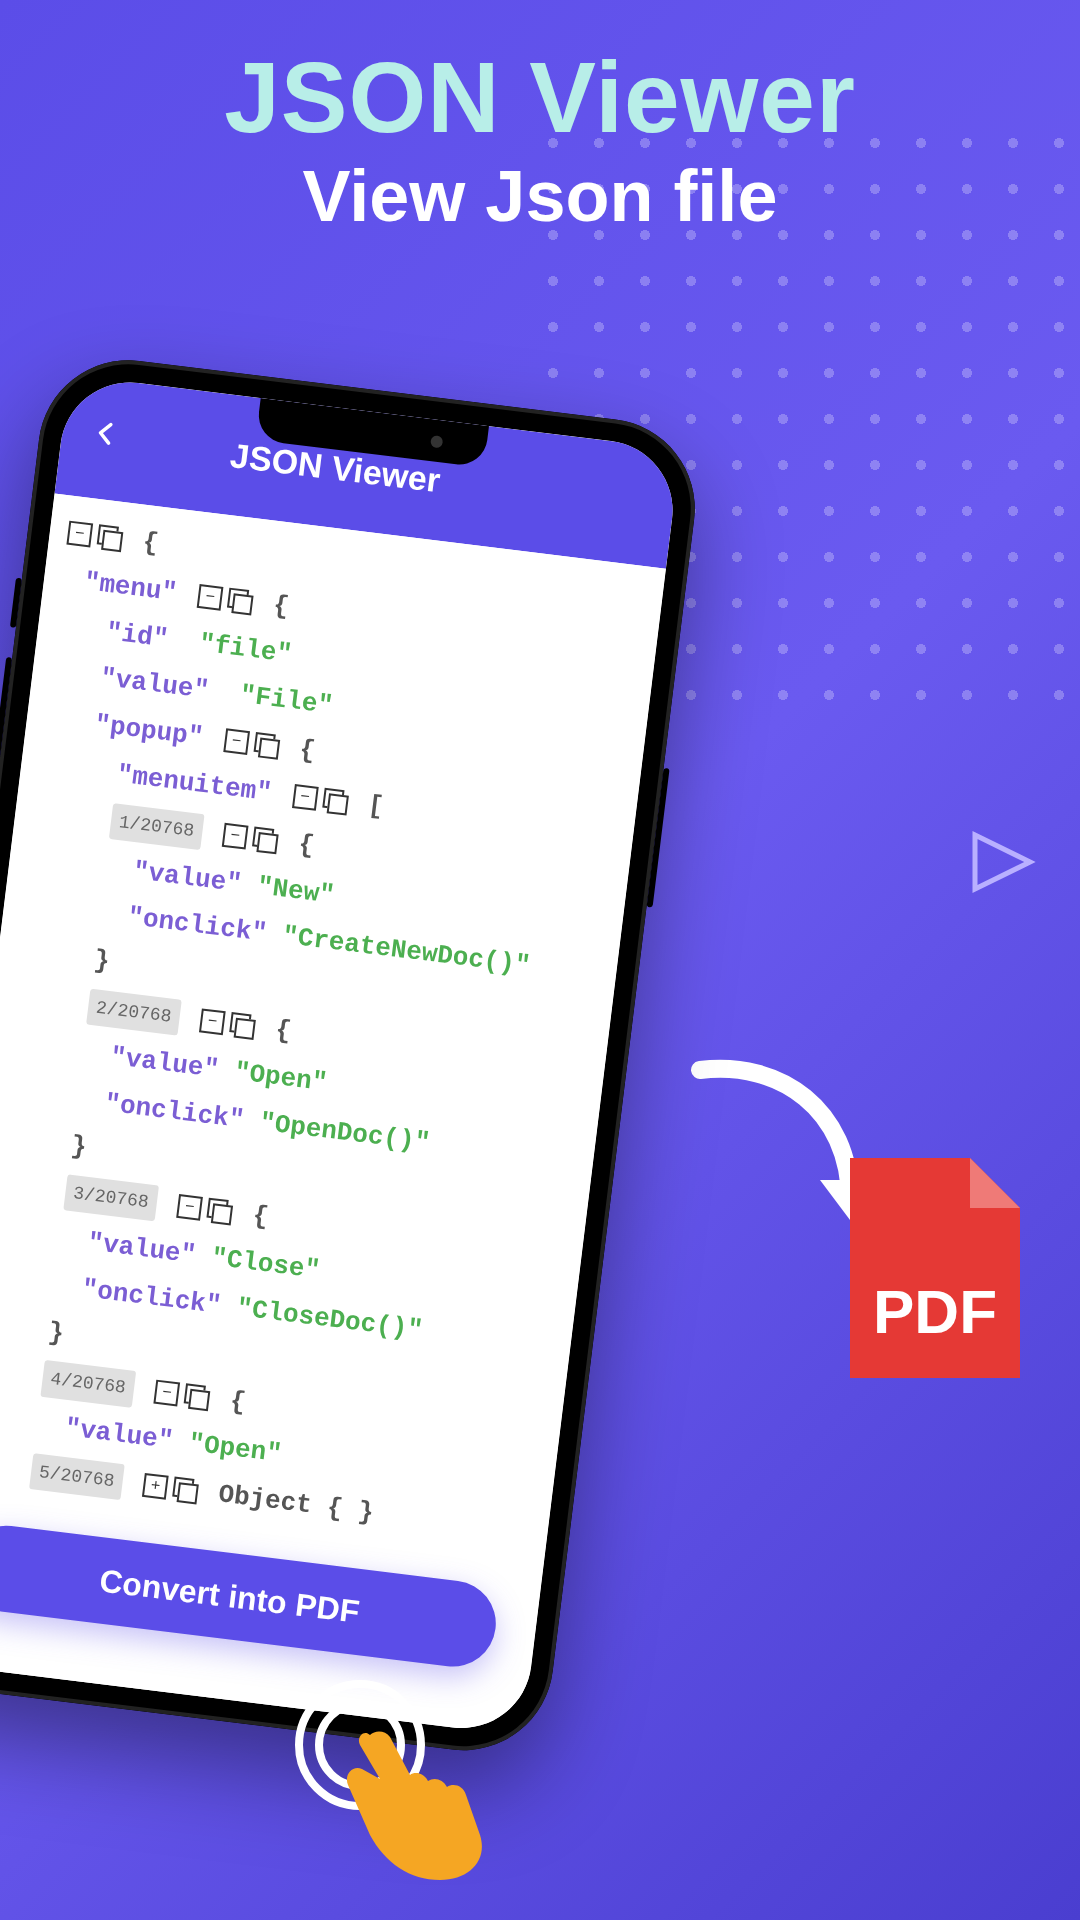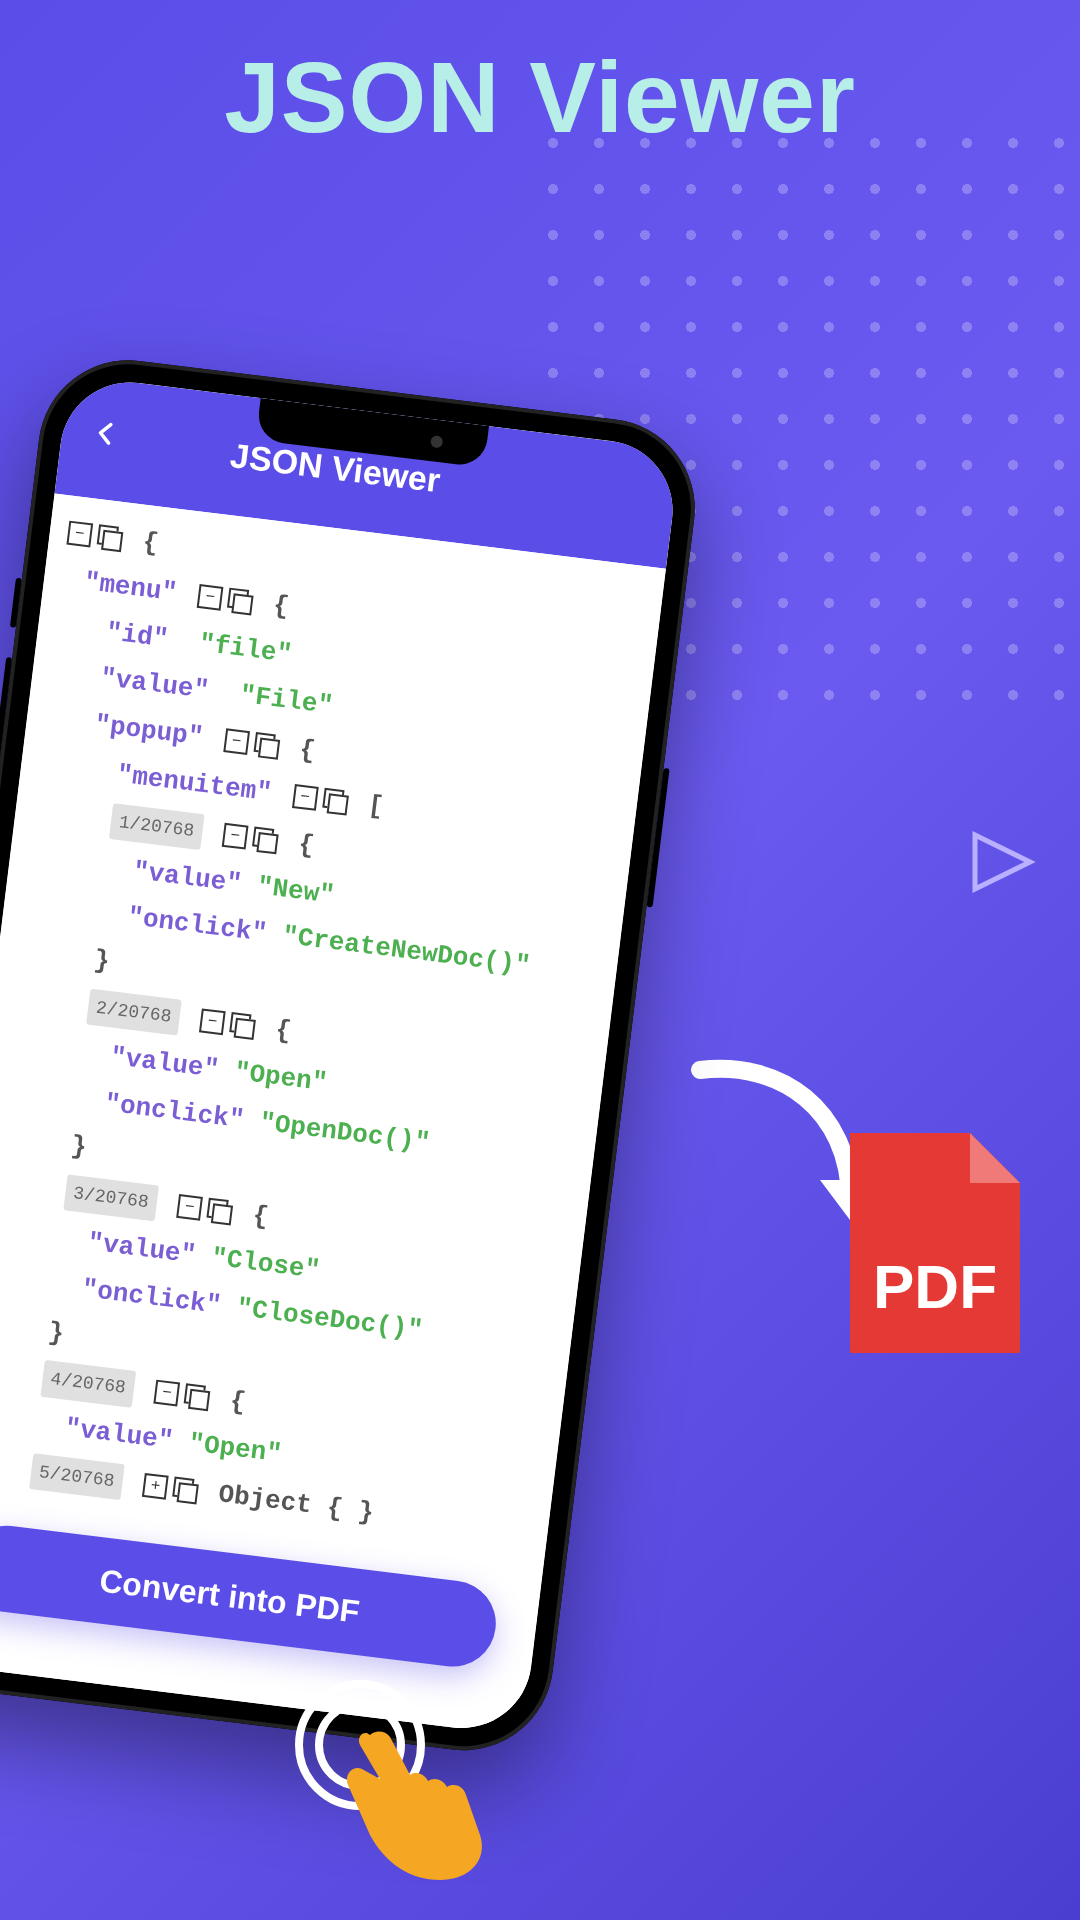--- a/index.html
+++ b/index.html
@@ -232,36 +232,37 @@
   height: 90px;
   left: 20px;
   top: 20px;
 }
 .hand-svg { position: absolute; left: 45px; top: 45px; }
 
 
 .arrow-svg { position: absolute; right: 180px; top: 1050px; z-index: 2; }
 
 
-.pdf-icon { position: absolute; right: 50px; top: 1123px; z-index: 2; }
+.pdf-icon { position: absolute; right: 50px; top: 1148px; z-index: 2; }
 
 </style>
 </head>
 <body>
 
 <div class="dots"></div>
 
 <div class="triangle-deco">
   <svg width="70" height="64" viewBox="0 0 70 64">
     <path d="M 5 5 L 60 32 L 5 59 Z" fill="none" stroke="#b9b0ff" stroke-width="5"></path>
   </svg>
 </div>
 
 <div class="heading">
   <h1>JSON Viewer</h1>
+  <h2>View Json file</h2>
 </div>
 
 <div class="phone-wrap">
   <div class="phone">
     <div class="side-button sb-left-1"></div>
     <div class="side-button sb-left-2"></div>
 
     <div class="side-button sb-right"></div>
     <div class="phone-screen">
       <div class="notch"></div>

